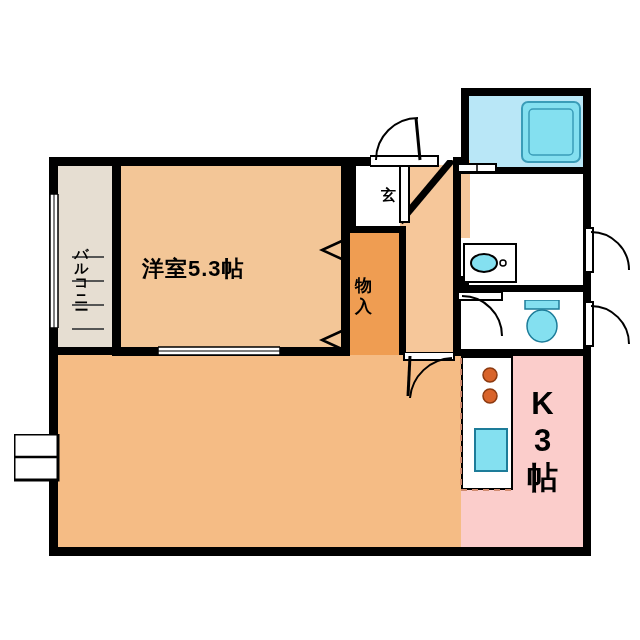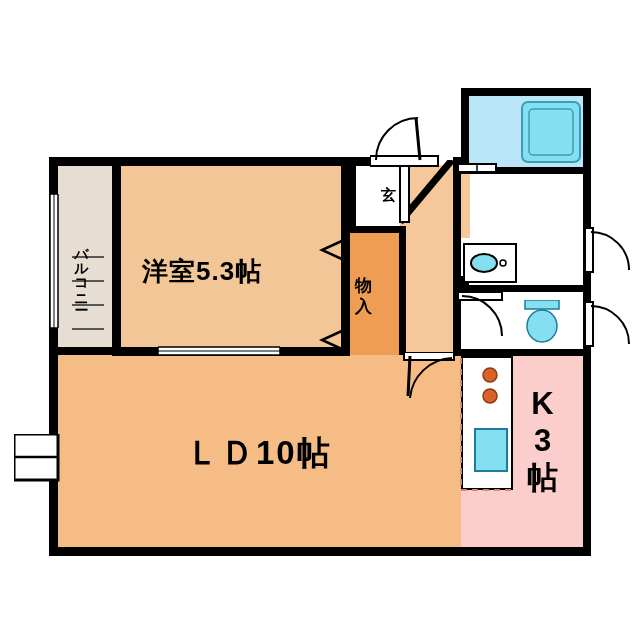--- a/index.html
+++ b/index.html
@@ -18,21 +18,21 @@
   .f-sanitary{background:#ffffff;}
   .f-wc      {background:#ffffff;}
   .f-balcony {background:#e6ded2;}
   .f-wall    {background:#000000;}
   .f-white   {background:#ffffff;}
   .olin{border:1px solid #000;}
 
   
   .lbl{position:absolute;color:#000;font-weight:bold;white-space:nowrap;letter-spacing:0px;}
   .lbl-ld{font-size:33px;letter-spacing:2px;}
-  .lbl-washitsu{font-size:26px;letter-spacing:1px;}
+  .lbl-washitsu{font-size:22px;letter-spacing:1px;}
   .lbl-k{font-size:31px;line-height:37px;text-align:center;}
   .lbl-mono{font-size:17px;line-height:21px;text-align:center;}
   .lbl-genkan{font-size:15px;}
   .lbl-balcony{font-size:14px;line-height:17px;text-align:center;writing-mode:vertical-rl;}
 
   svg{display:block;}
 </style>
 </head>
 <body>
 
@@ -196,21 +196,20 @@
     <circle cx="11" cy="10" r="7" fill="#d8632a" stroke="#8c3a10" stroke-width="1.5"></circle>
     <circle cx="11" cy="31" r="7" fill="#d8632a" stroke="#8c3a10" stroke-width="1.5"></circle>
   </svg>
 
   <svg class="abs" style="left:474px;top:428px;width:34px;height:44px;" viewBox="0 0 34 44">
     <rect x="1" y="1" width="32" height="42" fill="#84e0f0" stroke="#1d7c99" stroke-width="2"></rect>
   </svg>
 
   <div class="lbl lbl-washitsu" style="left:142px;top:254px;">洋室5.3帖</div>
 
-  <div class="lbl lbl-ld" style="left:186px;top:431px;">ＬＤ10帖</div>
 
   <div class="lbl lbl-k" style="left:527px;top:385px;">
     <div>K</div>
     <div>3</div>
     <div>帖</div>
   </div>
 
   <div class="lbl lbl-mono" style="left:355px;top:275px;">
     <div>物</div>
     <div>入</div>

